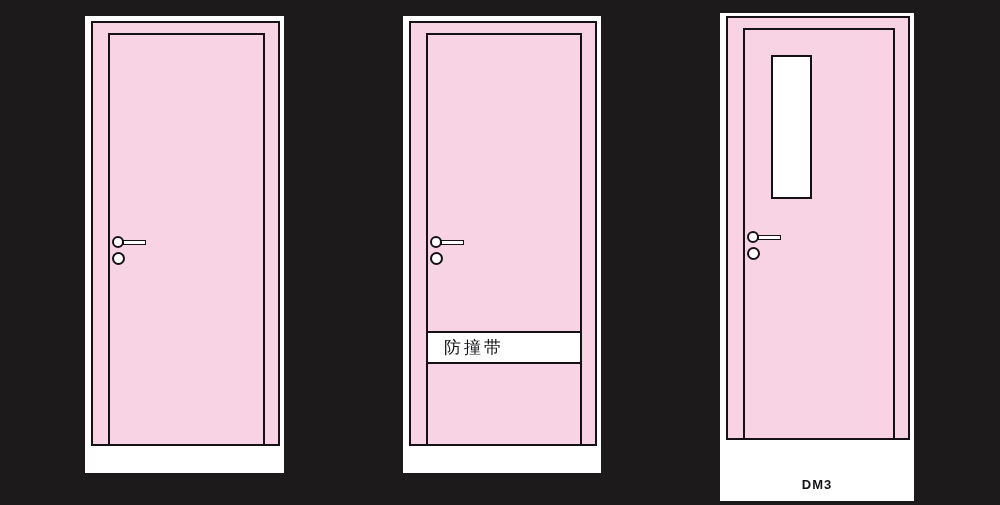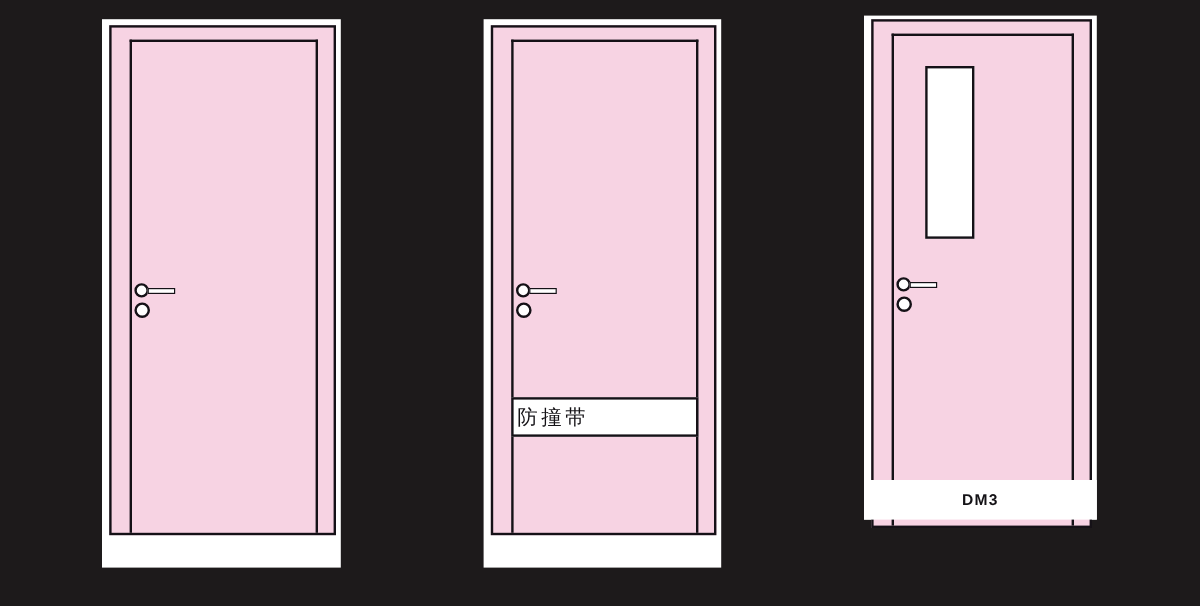--- a/index.html
+++ b/index.html
@@ -14,21 +14,21 @@
   }
   .door-unit {
     position: absolute;
     top: 16px;
     width: 199px;
     height: 457px;
     background: var(--panel-white, #ffffff);
   }
   .u1 { left: 85px; }
   .u2 { left: 403px; width: 198px; }
-  .u3 { left: 720px; top: 13px; width: 194px; height: 420px; }
+  .u3 { left: 720px; top: 13px; width: 194px; height: 488px; }
 
   .door-frame {
     position: absolute;
     left: 6px; right: 4px; top: 5px;
     height: 425px;
     background: var(--door-pink, #f7d3e3);
     border: 2px solid var(--outline, #151117);
   }
   .u3 .door-frame { top: 3px; height: 424px; }
 
@@ -59,21 +59,21 @@
 
   
   .bump-band {
     position: absolute;
     left: -2px; right: -2px; top: 296px; height: 33px;
     background: var(--panel-white, #ffffff);
     border: 2px solid var(--outline, #151117);
     display: flex; align-items: center;
   }
   .bump-band span {
-    margin-left: 3px;
+    margin-left: 16px;
     font-family: "Liberation Serif", serif;
     font-size: 17px;
     letter-spacing: 3px;
     color: var(--label-text, #141216);
     white-space: nowrap;
   }
 
   
   .vision-window {
     position: absolute;

